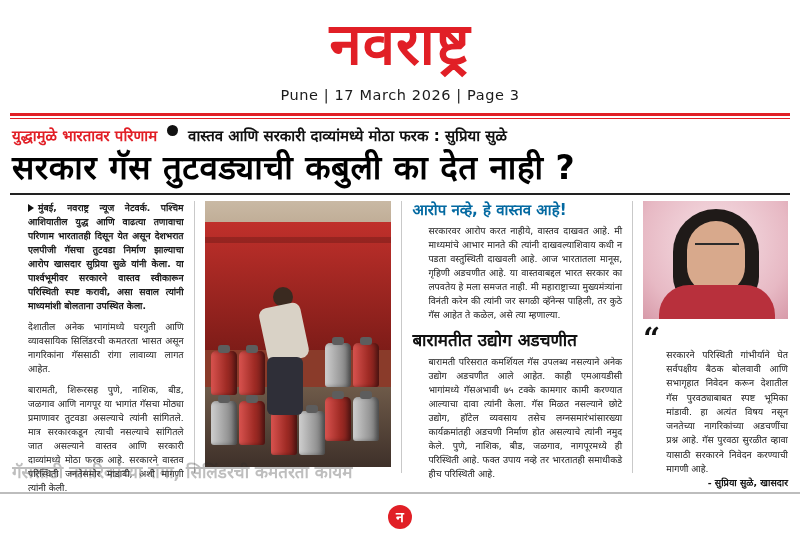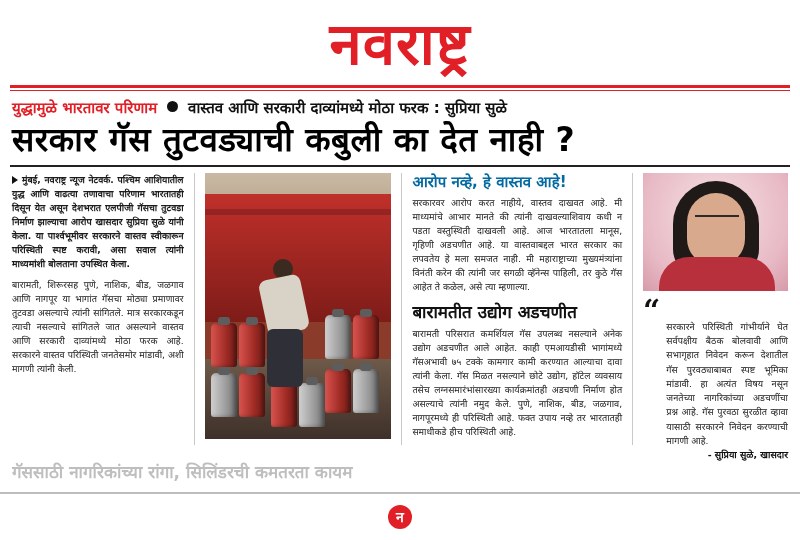--- a/index.html
+++ b/index.html
@@ -45,21 +45,20 @@
   }
   .rule-thin {
     margin: 2px 10px 0 10px;
     height: 1px;
     background: #e11f26;
   }
 
   
   .kicker-row {
     display: flex;
-    align-items: center;
     gap: 10px;
     padding: 6px 12px 2px 12px;
     white-space: nowrap;
   }
   .kicker-left {
     color: #e11f26;
     font-weight: bold;
     font-size: 15px;
   }
   .bullet-dot {
@@ -109,21 +108,21 @@
     width: 1px;
     background: #c9c9c9;
     margin: 0 2px;
   }
 
   .para {
     font-size: 9.2px;
     line-height: 1.52;
     color: #1c1c1c;
     text-align: justify;
-    margin: 0 0 7px 0;
+    margin: 0 0 7px 16px;
   }
   .para .tri {
     display: inline-block;
     width: 0; height: 0;
     border-left: 6px solid #111;
     border-top: 4px solid transparent;
     border-bottom: 4px solid transparent;
     margin-right: 4px;
     vertical-align: middle;
   }
@@ -322,20 +321,21 @@
     letter-spacing: .3px;
   }
 </style>
 </head>
 <body>
 
 <div class="page">
 
   <div class="masthead">
     <div class="masthead-title">नवराष्ट्र</div>
+    <div class="masthead-sub">Pune | 17 March 2026 | Page 3</div>
   </div>
 
   <div class="rule-thick"></div>
   <div class="rule-thin"></div>
 
   <div class="kicker-row">
     <div class="kicker-left">युद्धामुळे भारतावर परिणाम</div>
     <div class="bullet-dot"></div>
     <div class="kicker-right">वास्तव आणि सरकारी दाव्यांमध्ये मोठा फरक : सुप्रिया सुळे</div>
   </div>
@@ -343,20 +343,21 @@
   <div class="headline">सरकार गॅस तुटवड्याची कबुली का देत नाही ?</div>
 
   <div class="rule-head"></div>
 
   <div class="body-area">
 
     <div class="col col-1">
       <p class="para lead-bold">
         <span class="tri"></span><span>मुंबई, नवराष्ट्र न्यूज नेटवर्क. पश्चिम आशियातील युद्ध आणि वाढत्या तणावाचा परिणाम भारतातही दिसून येत असून देशभरात एलपीजी गॅसचा तुटवडा निर्माण झाल्याचा आरोप खासदार सुप्रिया सुळे यांनी केला. या पार्श्वभूमीवर सरकारने वास्तव स्वीकारून परिस्थिती स्पष्ट करावी, असा सवाल त्यांनी माध्यमांशी बोलताना उपस्थित केला.</span>
       </p>
+      <p class="para">देशातील अनेक भागांमध्ये घरगुती आणि व्यावसायिक सिलिंडरची कमतरता भासत असून नागरिकांना गॅससाठी रांगा लावाव्या लागत आहेत.</p>
       <p class="para">बारामती, शिरूरसह पुणे, नाशिक, बीड, जळगाव आणि नागपूर या भागांत गॅसचा मोठ्या प्रमाणावर तुटवडा असल्याचे त्यांनी सांगितले. मात्र सरकारकडून त्याची नसल्याचे सांगितले जात असल्याने वास्तव आणि सरकारी दाव्यांमध्ये मोठा फरक आहे. सरकारने वास्तव परिस्थिती जनतेसमोर मांडावी, अशी मागणी त्यांनी केली.</p>
     </div>
 
     <div class="vdiv"></div>
 
     <div class="col col-photo">
       <div class="photo">
         <div class="sky"></div>
         <div class="truckbody"></div>
         <div class="ground"></div>

